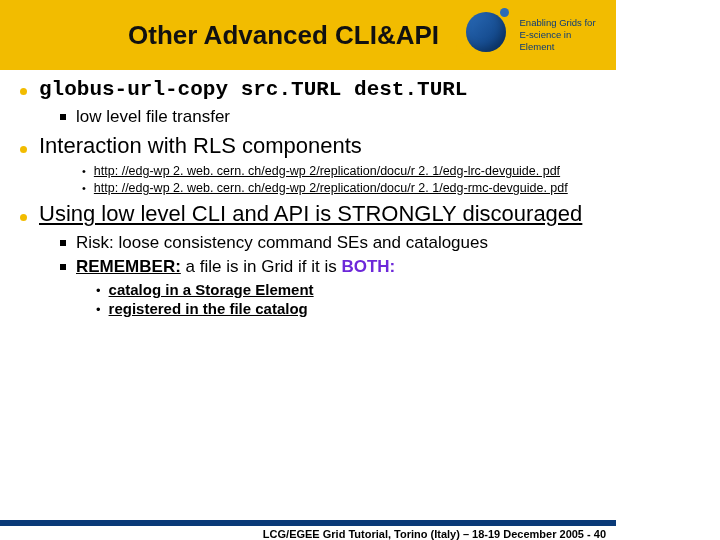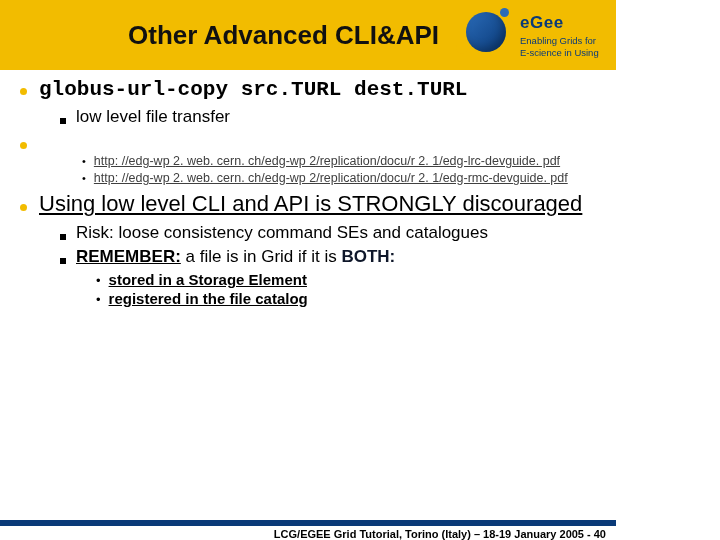--- a/index.html
+++ b/index.html
@@ -17,55 +17,54 @@
   .logo-right { margin-left: 6px; font-size: 9.5px; color: #0a3a78; line-height: 1.25; }
   .logo-right .brand { font-size: 17px; font-weight: bold; letter-spacing: 0.5px; color:#0a3a78; margin-bottom:2px; }
   .body { position: absolute; top: 78px; left: 20px; right: 20px; bottom: 30px; }
   ul { list-style: none; }
   .lvl1 > li { margin-bottom: 6px; }
   .lvl1 > li > .row { display: flex; align-items: baseline; }
   .dot1 { width: 7px; height: 7px; border-radius: 50%; background: #f2bc00; flex: none; margin-right: 12px; margin-top: 9px; }
   .lvl1-text { font-size: 22px; color: #000; text-align: right; }
   .mono { font-family: "Courier New", monospace; font-weight: bold; font-size: 21px; }
   .lvl2 { margin-left: 40px; margin-top: 6px; }
-  .lvl2 > li { display: flex; align-items: center; margin-bottom: 4px; }
+  .lvl2 > li { display: flex; align-items: flex-start; margin-bottom: 4px; }
   .sq { width: 6px; height: 6px; background: #000; flex: none; margin-right: 10px; margin-top: 7px; }
   .lvl2-text { font-size: 17px; color: #000; }
   .lvl3 { margin-left: 62px; margin-top: 4px; }
   .lvl3 > li { display: flex; align-items: baseline; margin-bottom: 2px; }
   .dbul { font-size: 11px; color: #000; margin-right: 8px; line-height: 1; margin-top: 3px; flex:none; }
-  .lvl3-text { font-size: 12.5px; color: #404040; }
+  .lvl3-text { font-size: 12.5px; color: #000000; }
   .lvl3b { margin-left: 76px; margin-top: 4px; }
   .lvl3b > li { display: flex; align-items: baseline; margin-bottom: 2px; }
   .lvl3b-text { font-size: 15px; color: #000; font-weight: bold; text-decoration: underline; }
   .ul { text-decoration: underline; }
   .bold { font-weight: bold; }
-  .red { color: #0f172a; }
+  .red { color: #6d28d9; }
   .footerbar { position: absolute; left: 0; right: 0; bottom: 14px; height: 6px; background: #0a3a78; }
   .footertxt { position: absolute; right: 10px; bottom: 0; font-size: 11px; font-weight: bold; color: #000; }
 </style>
 </head>
 <body>
 <div class="slide">
 
   <div class="titlebar">
     <div class="title">Other Advanced  CLI&amp;API</div>
   </div>
 
   <div class="logo">
     <div class="logo-left">
       <div class="bubble big"></div>
       <div class="bubble m1"></div>
       <div class="bubble m2"></div>
       <div class="bubble m3"></div>
     </div>
     <div class="logo-right">
-      <div class="brand">eGee</div>
       <div>Enabling Grids for</div>
-      <div>E-science in Using</div>
+      <div>E-science in Element</div>
     </div>
   </div>
 
   <div class="body">
     <ul class="lvl1">
       <li>
         <div class="row">
           <div class="dot1"></div>
           <div class="lvl1-text mono">globus-url-copy src.TURL dest.TURL</div>
         </div>
@@ -73,20 +72,21 @@
           <li>
             <div class="sq"></div>
             <div class="lvl2-text">low level file transfer</div>
           </li>
         </ul>
       </li>
 
       <li>
         <div class="row">
           <div class="dot1"></div>
+          <div class="lvl1-text">Interaction with RLS components</div>
         </div>
         <ul class="lvl3">
           <li>
             <div class="dbul">•</div>
             <div class="lvl3-text ul">http: //edg-wp 2. web. cern. ch/edg-wp 2/replication/docu/r 2. 1/edg-lrc-devguide. pdf</div>
           </li>
           <li>
             <div class="dbul">•</div>
             <div class="lvl3-text ul">http: //edg-wp 2. web. cern. ch/edg-wp 2/replication/docu/r 2. 1/edg-rmc-devguide. pdf</div>
           </li>
@@ -106,26 +106,26 @@
           <li>
             <div class="sq"></div>
             <div class="lvl2-text">
               <span class="bold ul">REMEMBER:</span><span> a file is in Grid if it is </span><span class="bold red">BOTH:</span>
             </div>
           </li>
         </ul>
         <ul class="lvl3b">
           <li>
             <div class="dbul" style="font-size:13px;">•</div>
-            <div class="lvl3b-text">stored in a Storage Element</div>
+            <div class="lvl3b-text">catalog in a Storage Element</div>
           </li>
           <li>
             <div class="dbul" style="font-size:13px;">•</div>
             <div class="lvl3b-text">registered in the file catalog</div>
           </li>
         </ul>
       </li>
     </ul>
   </div>
 
   <div class="footerbar"></div>
-  <div class="footertxt">LCG/EGEE Grid Tutorial, Torino (Italy) – 18-19 January 2005 - 40</div>
+  <div class="footertxt">LCG/EGEE Grid Tutorial, Torino (Italy) – 18-19 December 2005 - 40</div>
 </div>
 
 </body></html>

